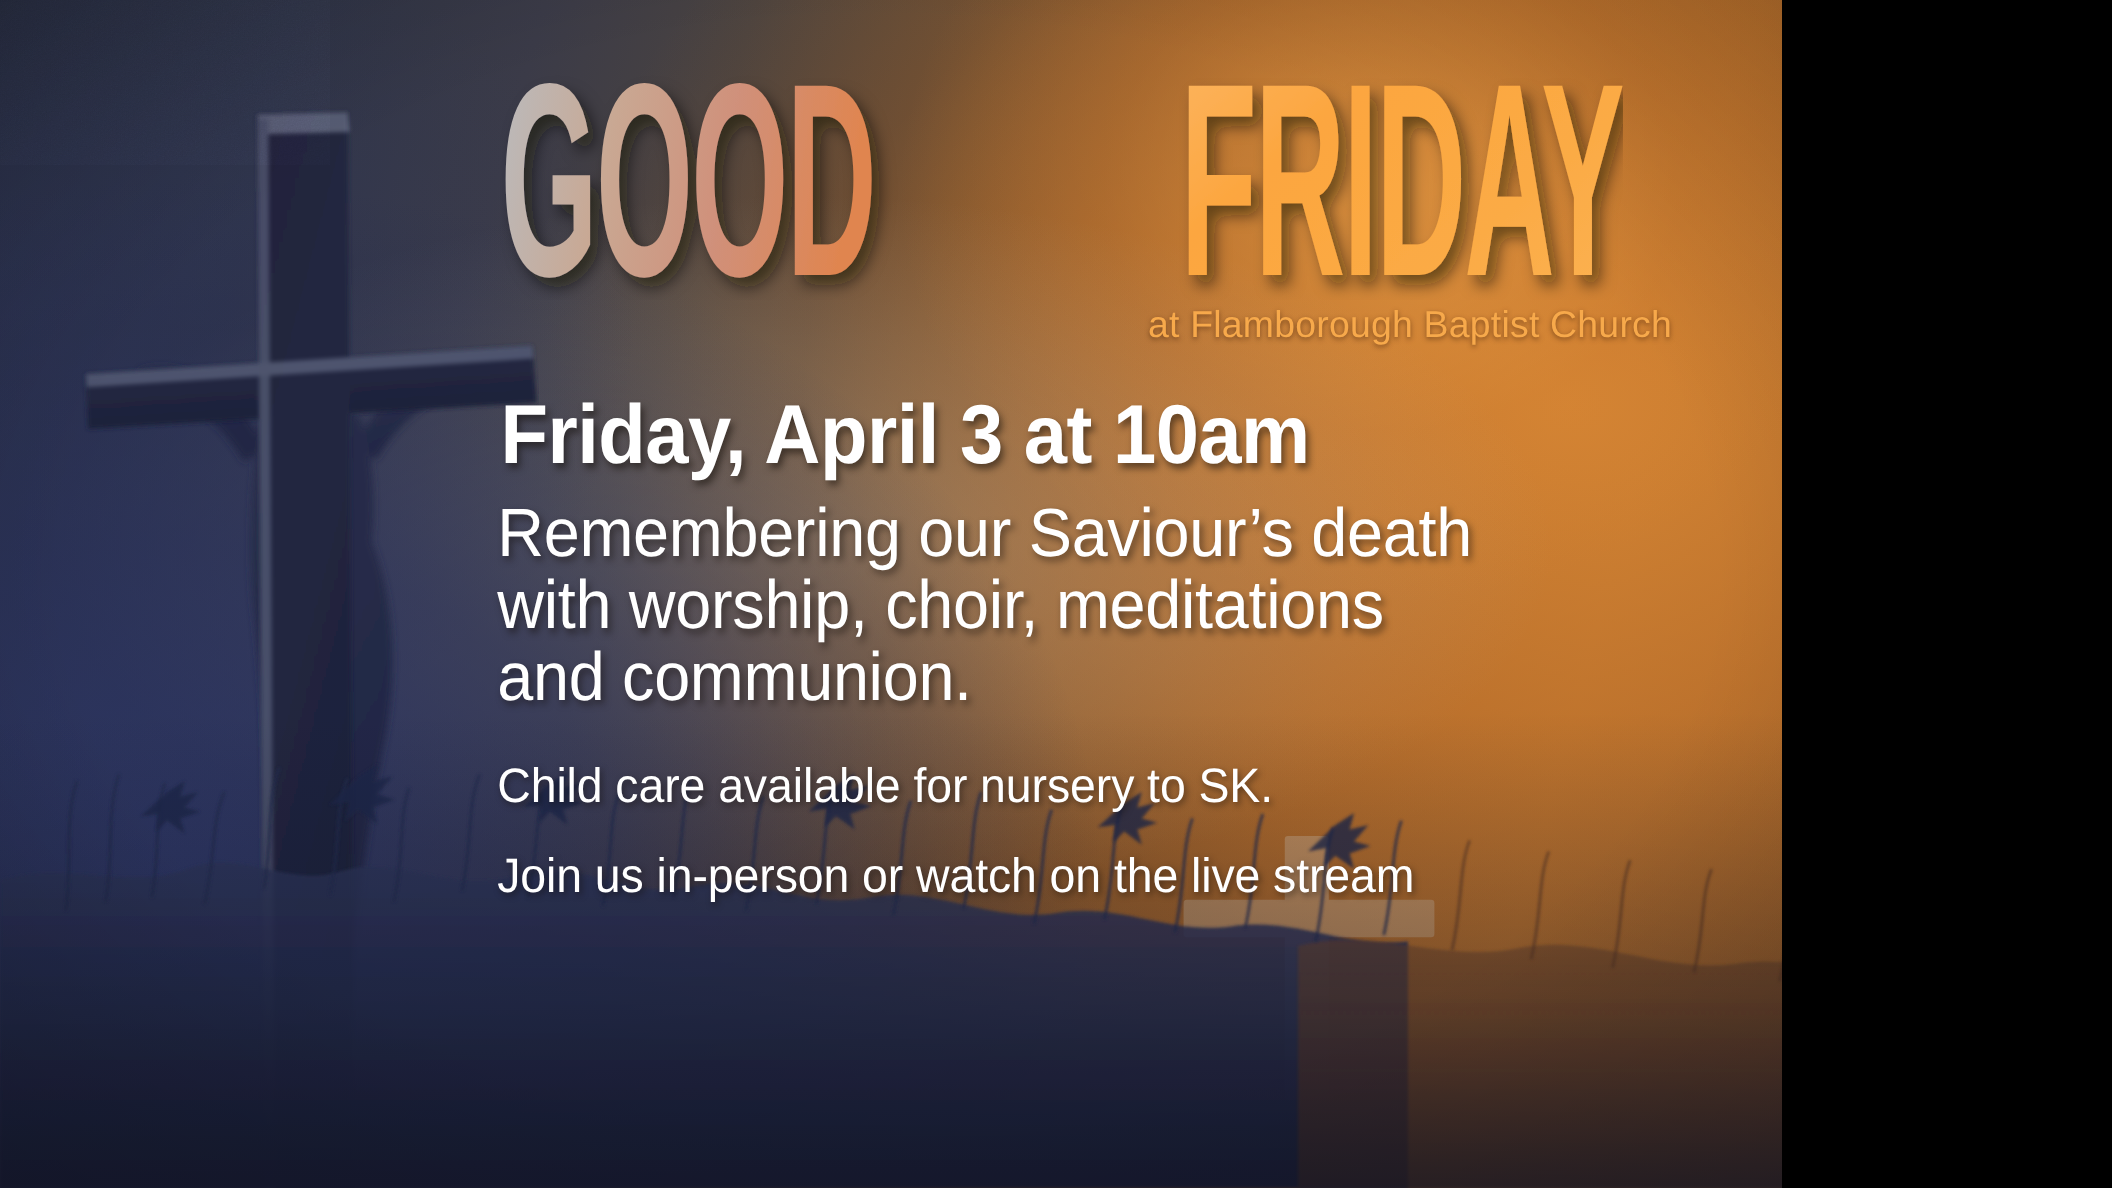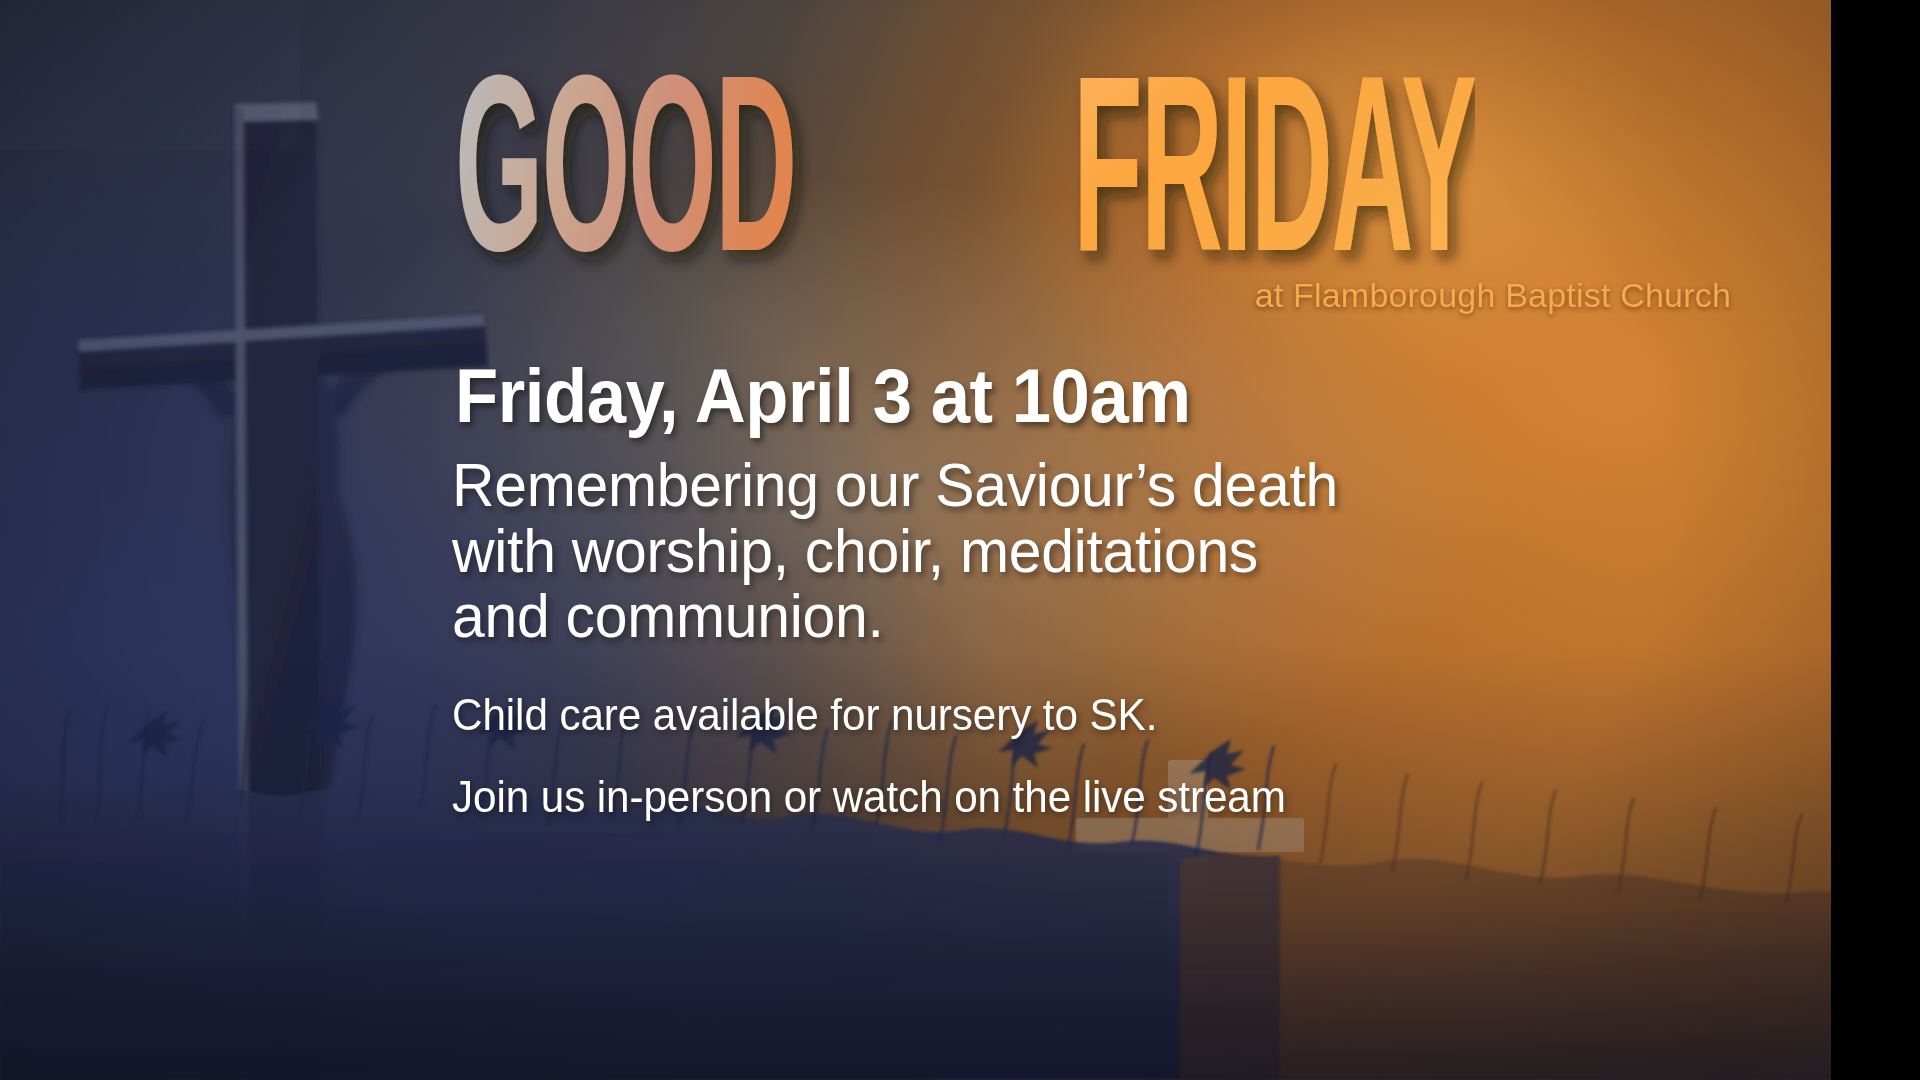--- a/index.html
+++ b/index.html
@@ -7,21 +7,21 @@
     margin: 0;
     padding: 0;
     background: #000;
   }
   body {
     font-family: "Liberation Sans", sans-serif;
   }
 
   #poster {
     position: relative;
-    width: 1831px;
+    width: 1620px;
     height: 1080px;
     overflow: hidden;
     background: #2b2f3e;
   }
 
   
   .bg-layer {
     position: absolute;
     inset: 0;
     pointer-events: none;

